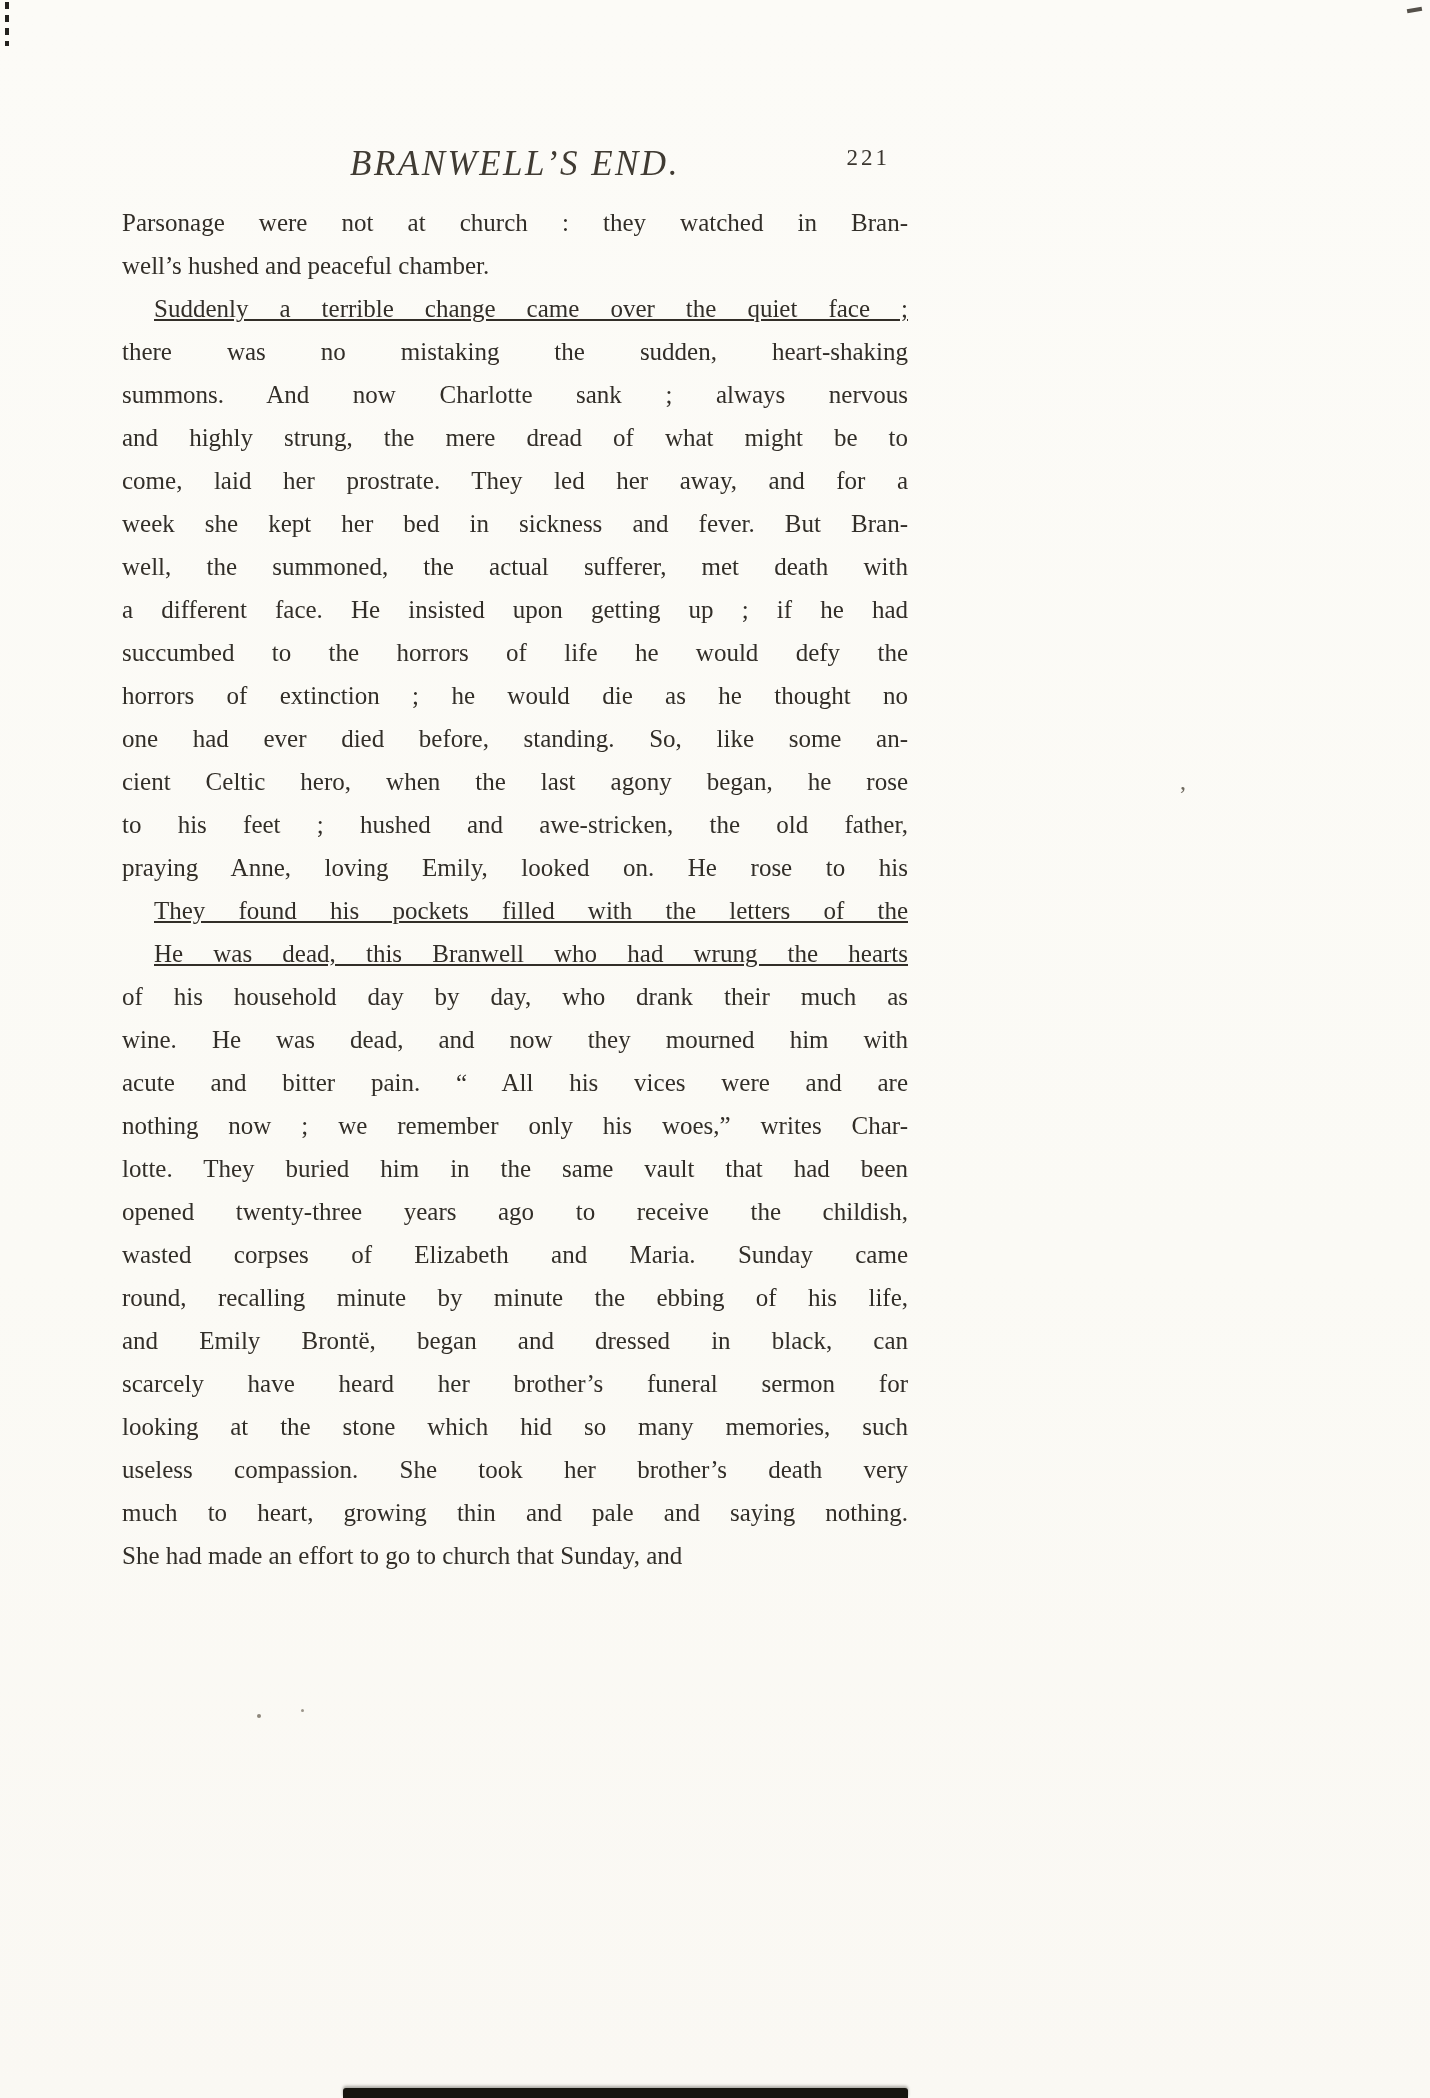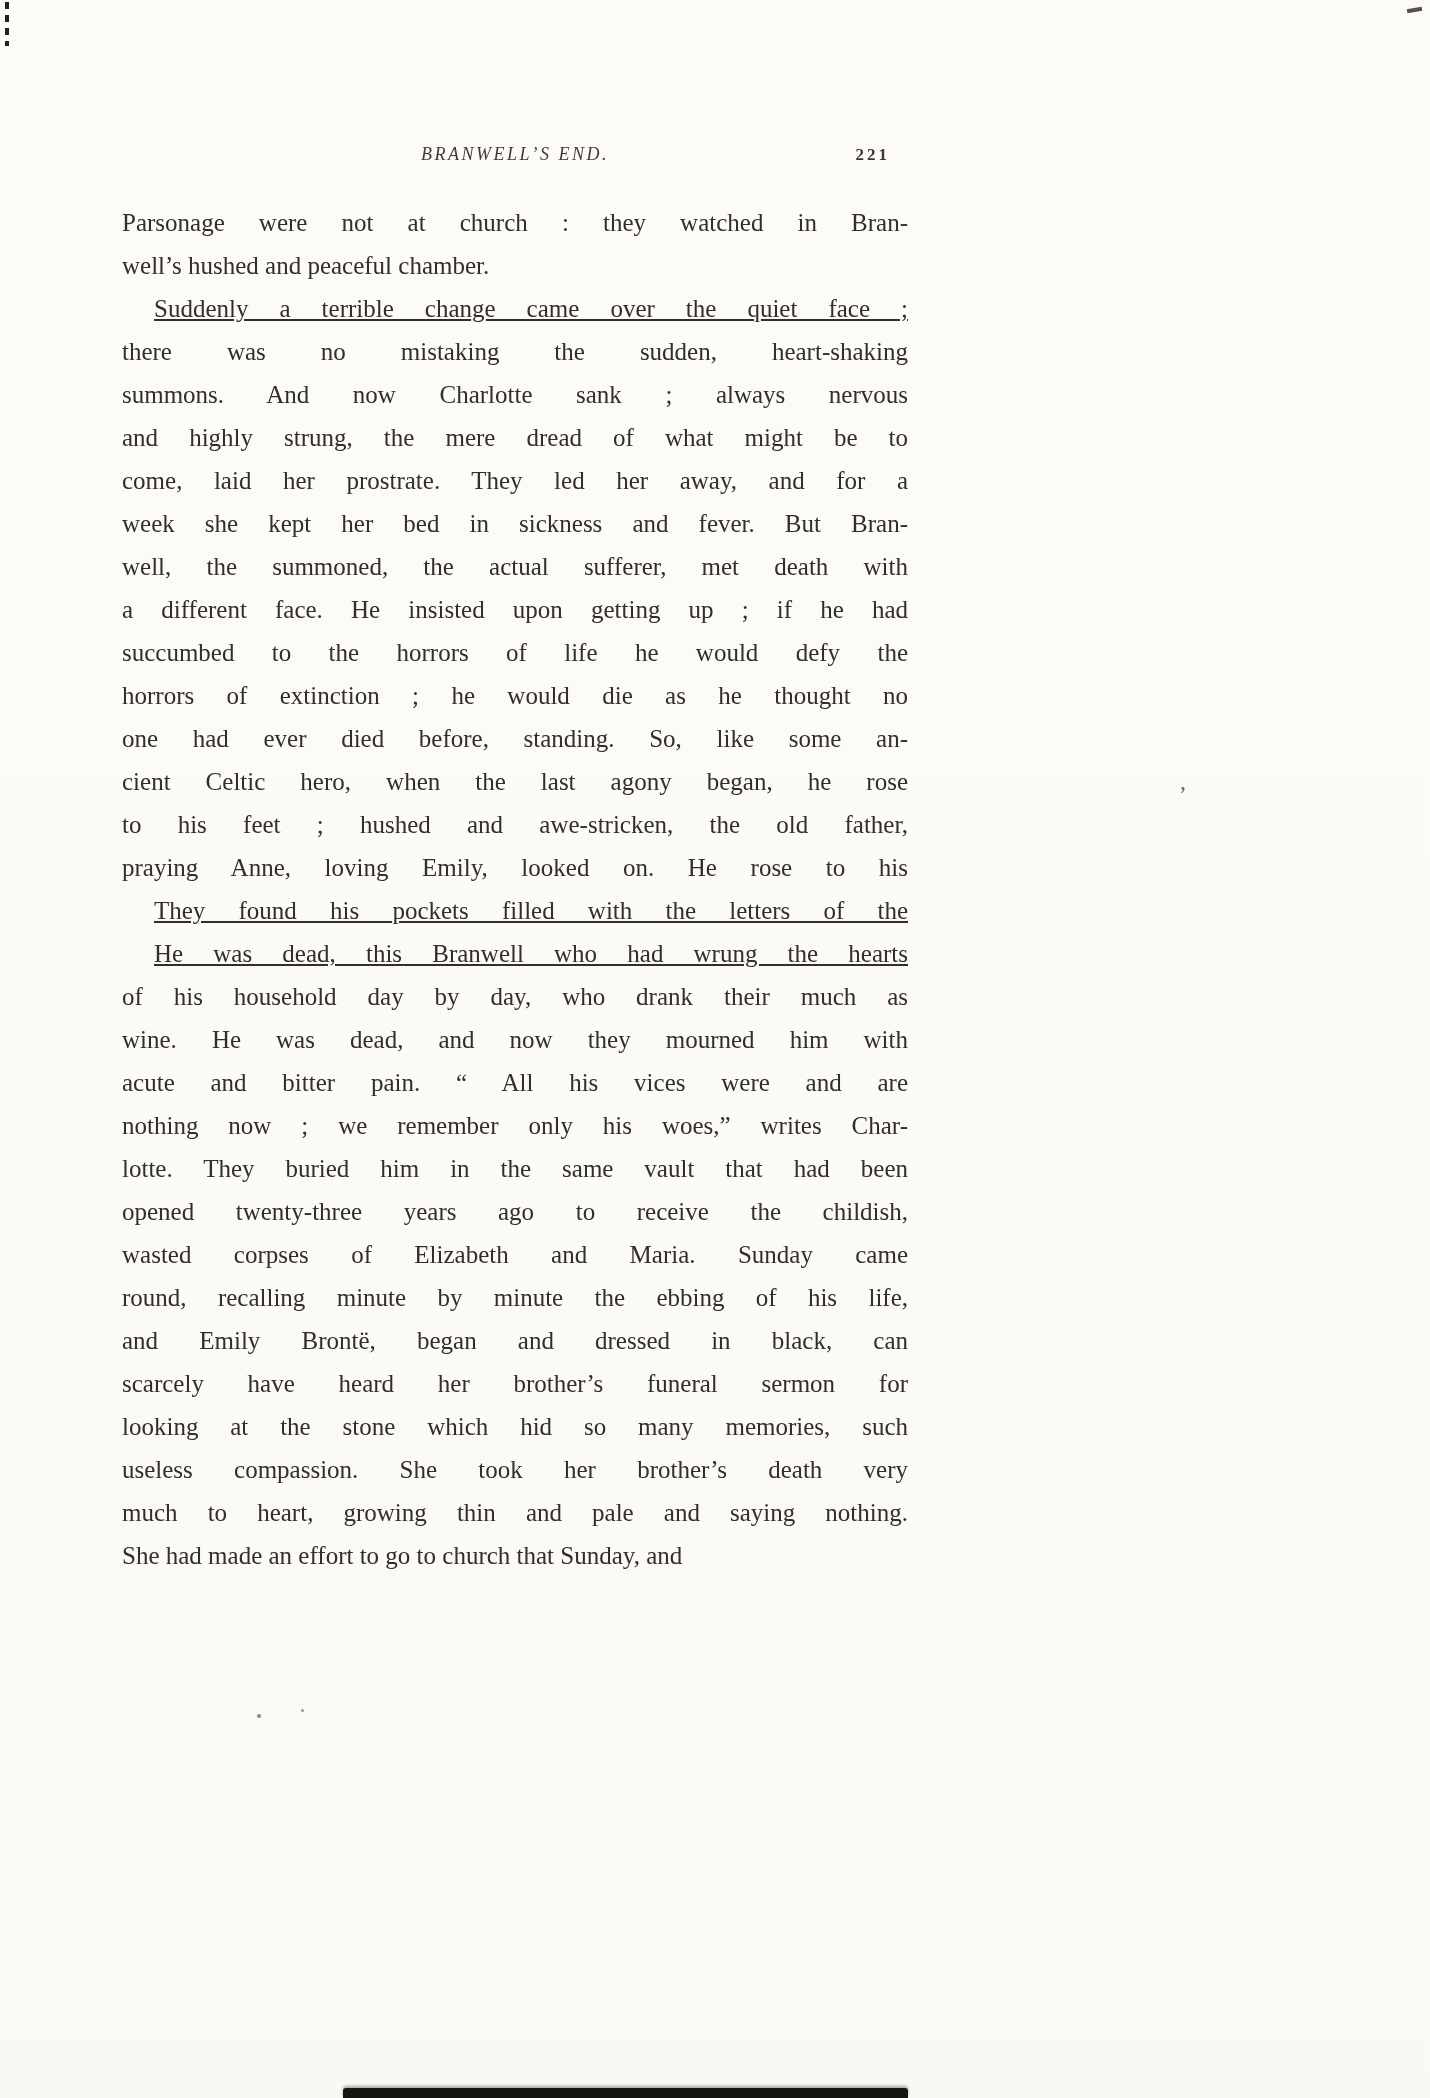--- a/index.html
+++ b/index.html
@@ -21,31 +21,31 @@
     position: absolute;
     left: 122px;
     top: 144px;
     width: 786px;
     height: 36px;
   }
   .running-title {
     display: block;
     text-align: center;
     font-style: italic;
-    font-size: 18px;
+    font-size: 35px;
     letter-spacing: 2.5px;
     color: #403b33;
   }
   .page-number {
     position: absolute;
     right: 18px;
     top: 1px;
-    font-size: 17px;
+    font-size: 23px;
     letter-spacing: 3px;
-    font-weight: bold;
+    font-weight: normal;
     color: #3a362f;
   }
   .text-block {
     position: absolute;
     left: 122px;
     top: 201px;
     width: 786px;
     font-size: 25px;
     line-height: 43px;
     color: #322e28;

